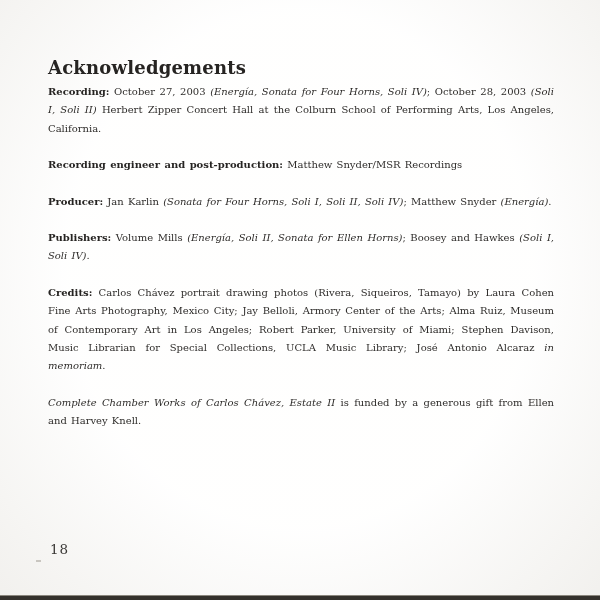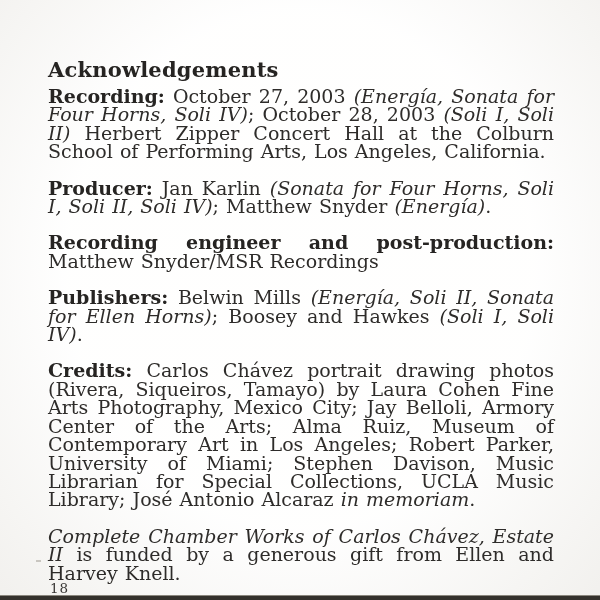--- a/index.html
+++ b/index.html
@@ -25,43 +25,43 @@
   }
 
   .content {
     position: absolute;
     left: 48px;
     top: 57px;
     width: 506px;
   }
 
   .heading {
-    font-size: 21px;
+    font-size: 18px;
     font-weight: bold;
     letter-spacing: 0.2px;
     margin-bottom: 5px;
     color: #262422;
   }
 
   .para {
-    font-size: 19px;
+    font-size: 10px;
     line-height: 18.4px;
     text-align: justify;
     margin-bottom: 18px;
     word-spacing: 1px;
   }
 
   .seg-n { font-style: normal; font-weight: normal; }
   .seg-b { font-weight: bold; color: #262422; }
   .seg-i { font-style: italic; }
 
   .pagenum {
     position: absolute;
     left: 50px;
-    top: 580px;
+    top: 541px;
     font-size: 13.5px;
     letter-spacing: 1px;
     color: #3a3836;
   }
 
   .scan-dash {
     position: absolute;
     left: 36px;
     top: 560px;
     width: 5px;
@@ -80,23 +80,23 @@
   }
 </style>
 </head>
 <body style="--bg-color: #fcfbf9; --text-color: #2e2c2a; --bar-color: #34312c;">
 
 <div class="page">
   <div class="content">
     <h1 class="heading">Acknowledgements</h1>
     <div id="paragraphs-container">
         <p class="para"><span class="seg-b">Recording:</span><span class="seg-n"> October 27, 2003 </span><span class="seg-i">(Energía, Sonata for Four Horns, Soli IV)</span><span class="seg-n">; October 28, 2003 </span><span class="seg-i">(Soli I, Soli II)</span><span class="seg-n"> Herbert Zipper Concert Hall at the Colburn School of Performing Arts, Los Angeles, California.</span></p>
+        <p class="para"><span class="seg-b">Recording engineer and post-production:</span><span class="seg-n"> Matthew Snyder/MSR Recordings</span></p>
         <p class="para"><span class="seg-b">Producer:</span><span class="seg-n"> Jan Karlin </span><span class="seg-i">(Sonata for Four Horns, Soli I, Soli II, Soli IV)</span><span class="seg-n">; Matthew Snyder </span><span class="seg-i">(Energía)</span><span class="seg-n">.</span></p>
-        <p class="para"><span class="seg-b">Recording engineer and post-production:</span><span class="seg-n"> Matthew Snyder/MSR Recordings</span></p>
-        <p class="para"><span class="seg-b">Publishers:</span><span class="seg-n"> Belwin Mills </span><span class="seg-i">(Energía, Soli II, Sonata for Ellen Horns)</span><span class="seg-n">; Boosey and Hawkes </span><span class="seg-i">(Soli I, Soli IV)</span><span class="seg-n">.</span></p>
+        <p class="para"><span class="seg-b">Publishers:</span><span class="seg-n"> Volume Mills </span><span class="seg-i">(Energía, Soli II, Sonata for Ellen Horns)</span><span class="seg-n">; Boosey and Hawkes </span><span class="seg-i">(Soli I, Soli IV)</span><span class="seg-n">.</span></p>
         <p class="para"><span class="seg-b">Credits:</span><span class="seg-n"> Carlos Chávez portrait drawing photos (Rivera, Siqueiros, Tamayo) by Laura Cohen Fine Arts Photography, Mexico City; Jay Belloli, Armory Center of the Arts; Alma Ruiz, Museum of Contemporary Art in Los Angeles; Robert Parker, University of Miami; Stephen Davison, Music Librarian for Special Collections, UCLA Music Library; José Antonio Alcaraz </span><span class="seg-i">in memoriam</span><span class="seg-n">.</span></p>
         <p class="para"><span class="seg-i">Complete Chamber Works of Carlos Chávez, Estate II</span><span class="seg-n"> is funded by a generous gift from Ellen and Harvey Knell.</span></p>
       </div>
   </div>
 
   <span class="scan-dash"></span>
 
   <div class="pagenum">18</div>
 
   <div class="bottom-bar"></div>

